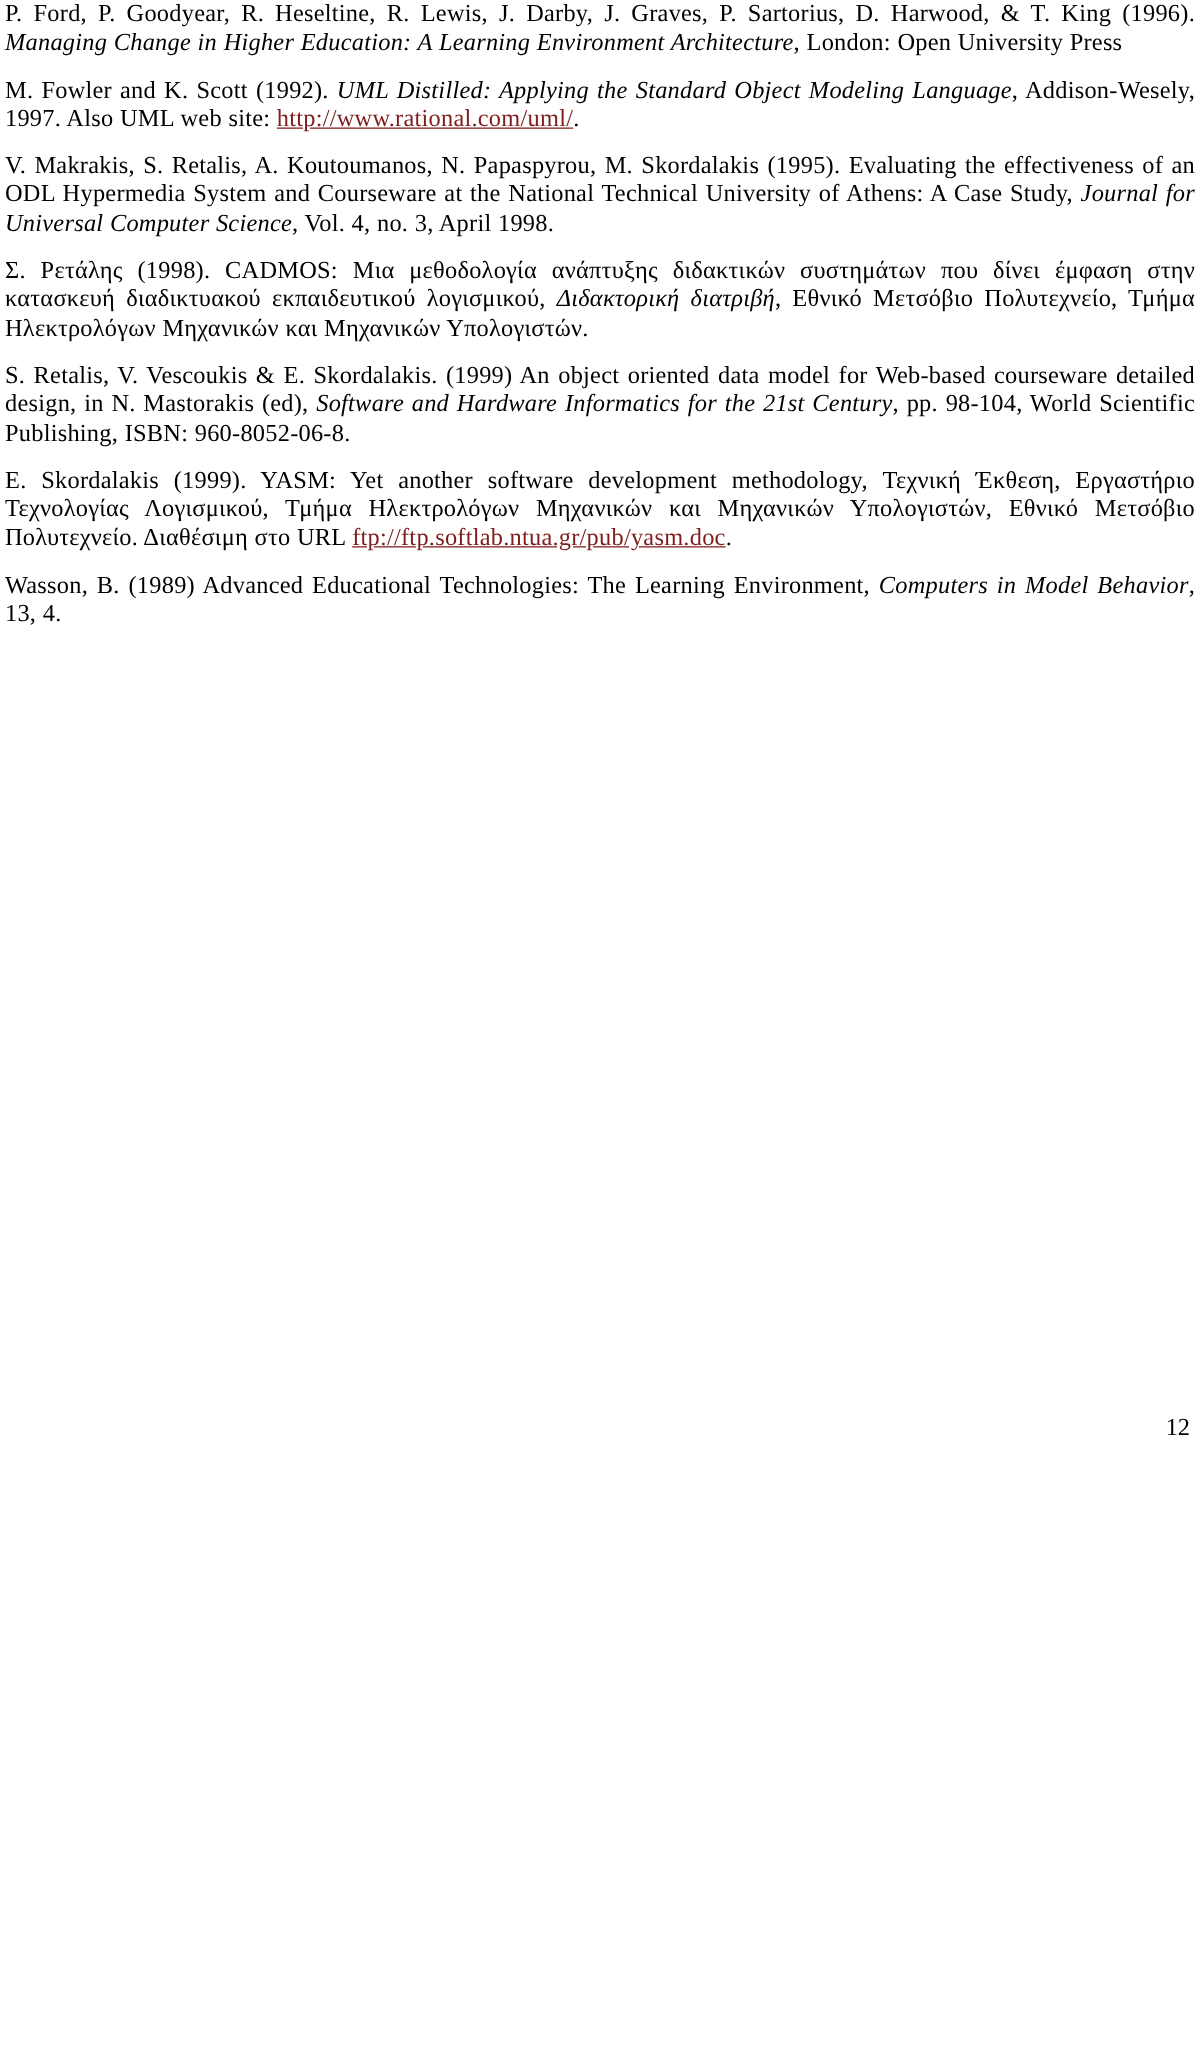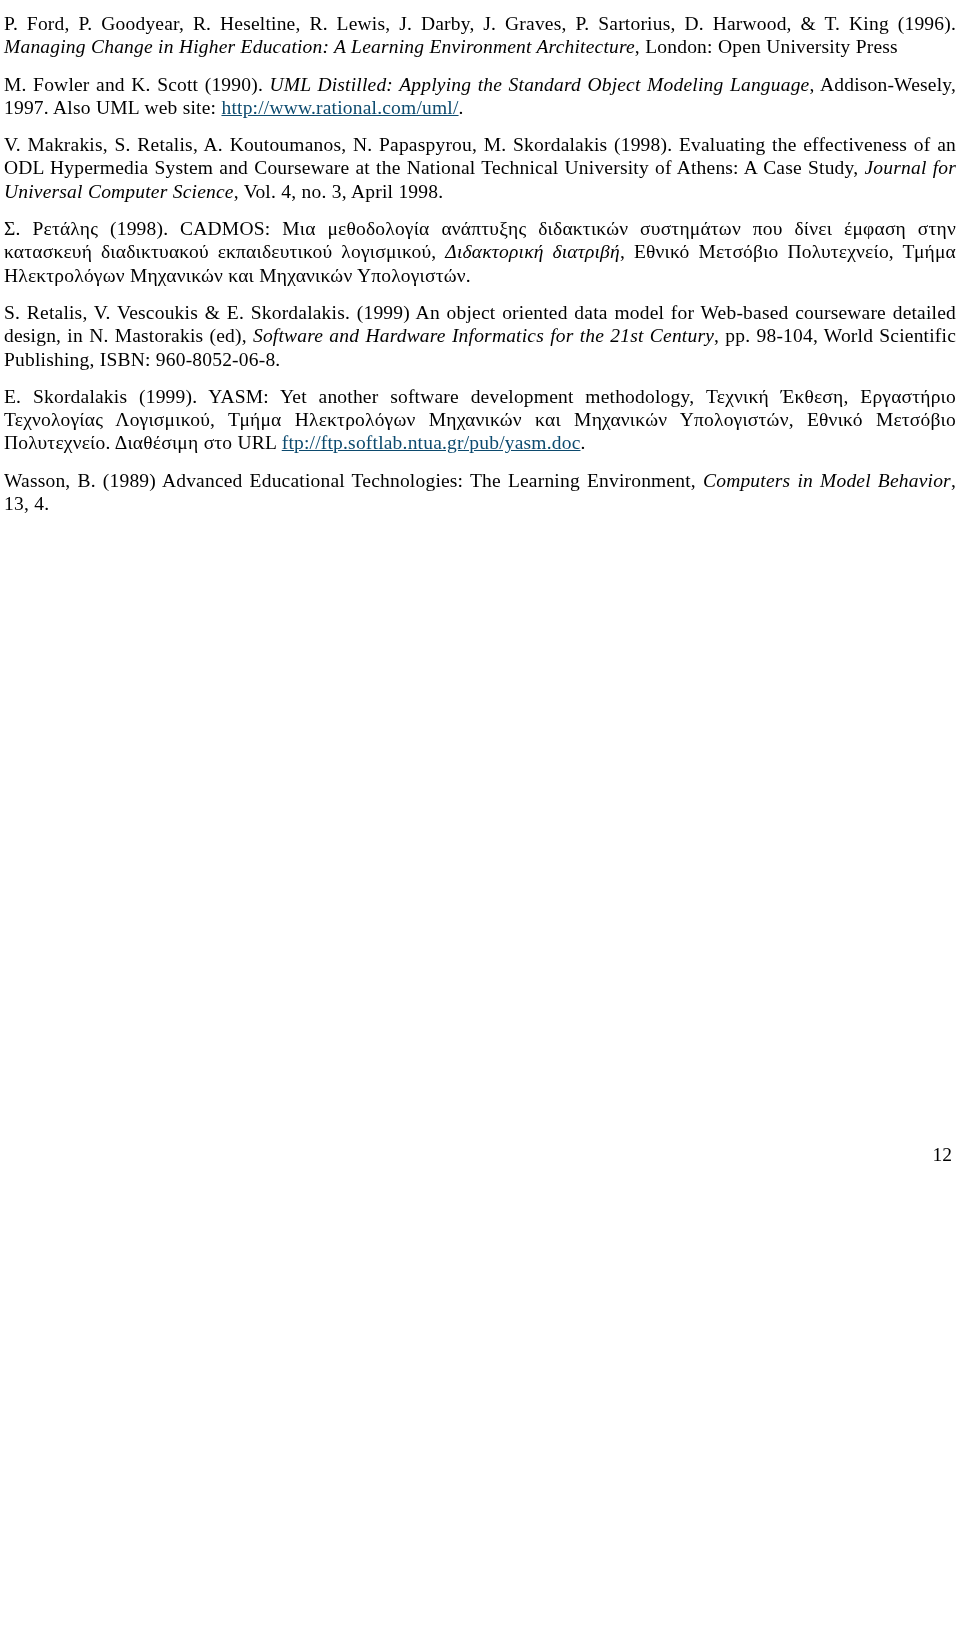--- a/index.html
+++ b/index.html
@@ -12,57 +12,57 @@
     width: 960px;
     height: 1639px;
     position: relative;
     font-family: "Liberation Serif", "DejaVu Serif", serif;
     color: #000000;
     overflow: hidden;
   }
   .page {
     position: absolute;
     left: 4px;
-    top: 12px;
+    top: 0px;
     width: 952px;
     height: 1162px;
   }
   .ref {
     text-align: justify;
     font-size: 19.5px;
     line-height: 23.3px;
     margin: 0 0 14px 0;
     letter-spacing: 0.01em;
     word-spacing: 0.01em;
     -webkit-hyphens: none;
     hyphens: none;
   }
   .ref i, .ref .it {
     font-style: italic;
   }
   a.link {
-    color: #0c4a6e;
+    color: #7f1d1d;
   }
   .pagenum {
     position: absolute;
     right: 4px;
     bottom: 8px;
     font-size: 19.5px;
     line-height: 23px;
     text-align: right;
     font-family: "Liberation Serif", "DejaVu Serif", serif;
   }
 </style>
 </head>
 <body>
 
 <div class="page">
   <div id="reference-list">
       <p class="ref"><span>P. Ford, P. Goodyear, R. Heseltine, R. Lewis, J. Darby, J. Graves, P. Sartorius, D. Harwood, &amp; T. King (1996). </span><i>Managing Change in Higher Education: A Learning Environment Architecture</i><span>, London: Open University Press</span></p>
-      <p class="ref"><span>M. Fowler and K. Scott (1990). </span><i>UML Distilled: Applying the Standard Object Modeling Language</i><span>, Addison-Wesely, 1997. Also UML web site: </span><a class="link" href="#">http://www.rational.com/uml/</a><span>.</span></p>
-      <p class="ref"><span>V. Makrakis, S. Retalis, A. Koutoumanos, N. Papaspyrou, M. Skordalakis (1998). Evaluating the effectiveness of an ODL Hypermedia System and Courseware at the National Technical University of Athens: A Case Study, </span><i>Journal for Universal Computer Science</i><span>, Vol. 4, no. 3, April 1998.</span></p>
+      <p class="ref"><span>M. Fowler and K. Scott (1992). </span><i>UML Distilled: Applying the Standard Object Modeling Language</i><span>, Addison-Wesely, 1997. Also UML web site: </span><a class="link" href="#">http://www.rational.com/uml/</a><span>.</span></p>
+      <p class="ref"><span>V. Makrakis, S. Retalis, A. Koutoumanos, N. Papaspyrou, M. Skordalakis (1995). Evaluating the effectiveness of an ODL Hypermedia System and Courseware at the National Technical University of Athens: A Case Study, </span><i>Journal for Universal Computer Science</i><span>, Vol. 4, no. 3, April 1998.</span></p>
       <p class="ref"><span>Σ. Ρετάλης (1998). CADMOS: Μια μεθοδολογία ανάπτυξης διδακτικών συστημάτων που δίνει έμφαση στην κατασκευή διαδικτυακού εκπαιδευτικού λογισμικού, </span><i>Διδακτορική διατριβή</i><span>, Εθνικό Μετσόβιο Πολυτεχνείο, Τμήμα Ηλεκτρολόγων Μηχανικών και Μηχανικών Υπολογιστών.</span></p>
       <p class="ref"><span>S. Retalis, V. Vescoukis &amp; E. Skordalakis. (1999) An object oriented data model for Web-based courseware detailed design, in N. Mastorakis (ed), </span><i>Software and Hardware Informatics for the 21st Century</i><span>, pp. 98-104, World Scientific Publishing, ISBN: 960-8052-06-8.</span></p>
       <p class="ref"><span>E. Skordalakis (1999). YASM: Yet another software development methodology, Τεχνική Έκθεση, Εργαστήριο Τεχνολογίας Λογισμικού, Τμήμα Ηλεκτρολόγων Μηχανικών και Μηχανικών Υπολογιστών, Εθνικό Μετσόβιο Πολυτεχνείο. Διαθέσιμη στο URL </span><a class="link" href="#">ftp://ftp.softlab.ntua.gr/pub/yasm.doc</a><span>.</span></p>
       <p class="ref"><span>Wasson, B. (1989) Advanced Educational Technologies: The Learning Environment, </span><i>Computers in Model Behavior</i><span>, 13, 4.</span></p>
     </div>
   <div class="pagenum">12</div>
 </div>
 
 </body></html>

